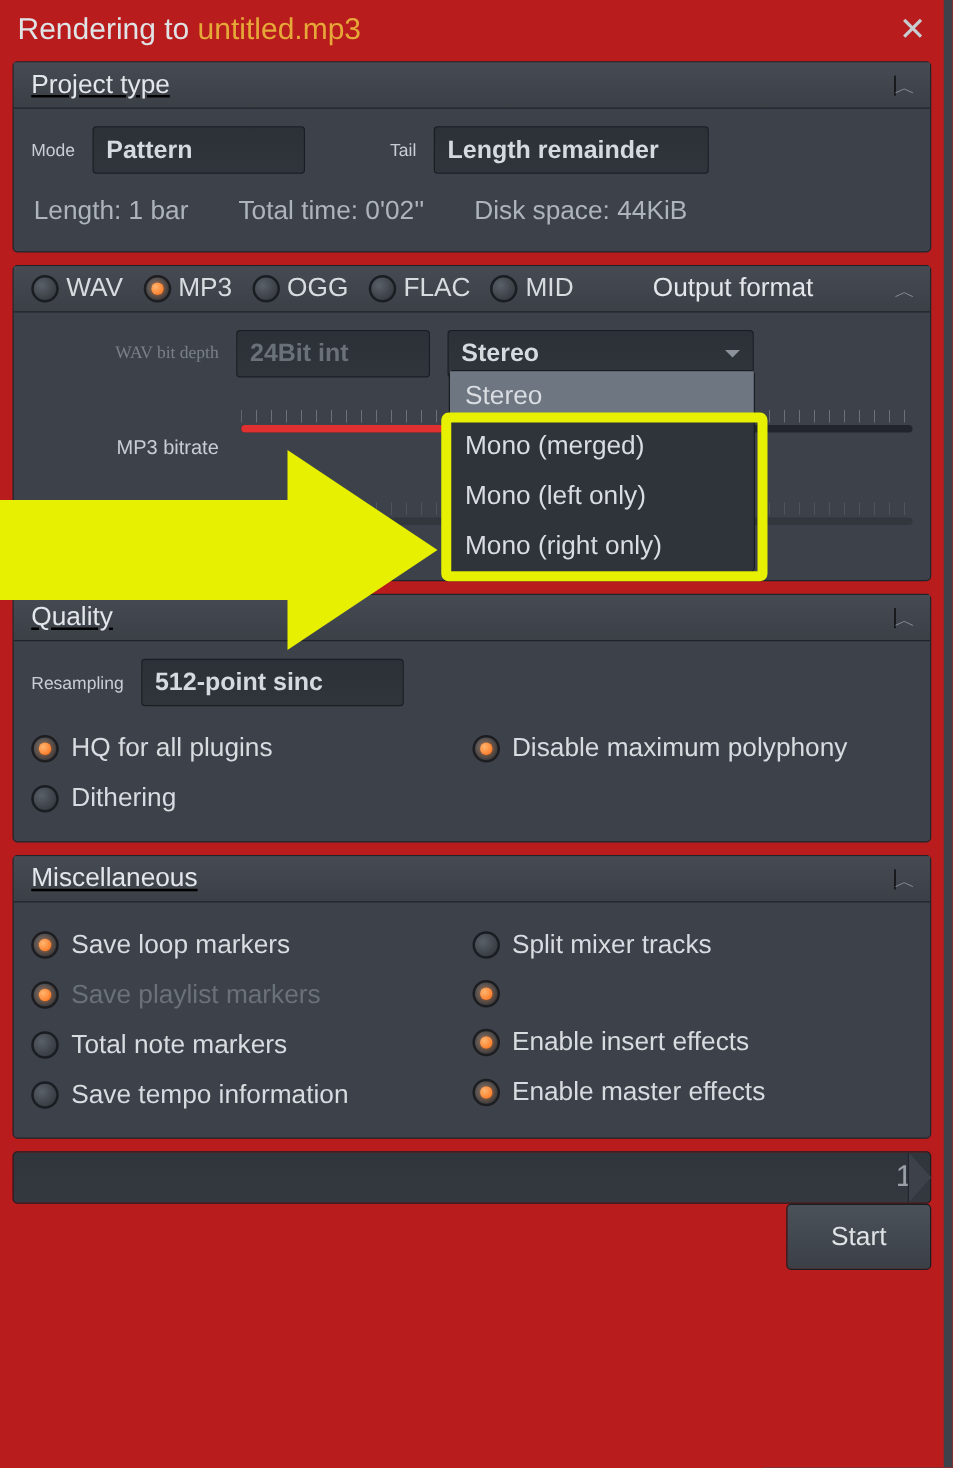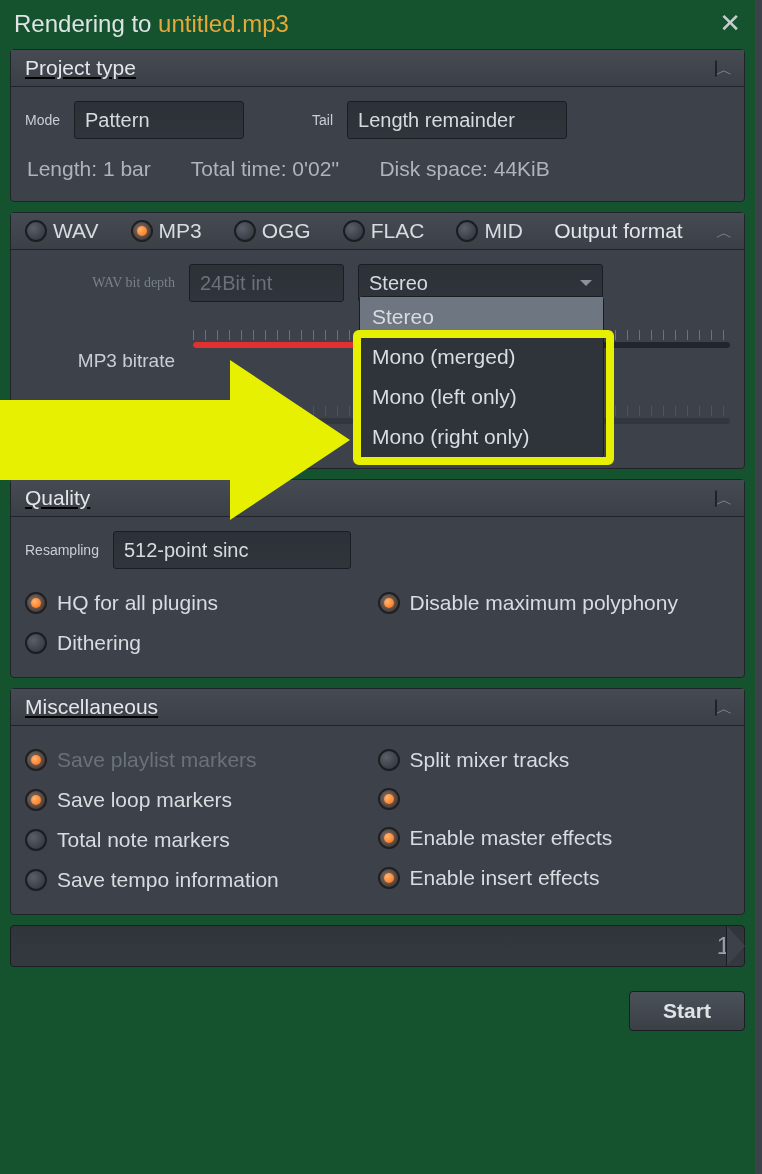--- a/index.html
+++ b/index.html
@@ -1,60 +1,60 @@
 <!DOCTYPE html>
 <html><head>
 <meta charset="utf-8">
 <style>
   * { box-sizing: border-box; margin: 0; padding: 0; font-family: Arial, sans-serif; }
   body { background: #3d424a; width: 762px; height: 1174px; overflow: hidden; position: relative; }
-  .window { width: 755px; height: 1174px; background: #14532d; position: relative; }
+  .window { width: 755px; height: 1174px; background: #b91c1c; position: relative; }
   .titlebar { display: flex; align-items: center; justify-content: space-between; padding: 8px 14px 10px 14px; }
   .title { font-size: 24px; color: #dfe3e6; font-weight: normal; }
   .title .filename { color: #e6a838; }
   .close-x { color: #c7ccd1; font-size: 26px; cursor: pointer; }
   .panel { margin: 0 10px 10px 10px; border: 1px solid #20242a; border-radius: 4px; background: #3d424a; overflow: visible; position: relative; }
   .panel-header { display: flex; justify-content: space-between; align-items: center; padding: 6px 14px; background: linear-gradient(#464b53, #3b4047); border-bottom: 1px solid #20242a; text-decoration: underline; }
   .panel-title { color: #e3e6ea; font-size: 21px; }
   .chevron { color: #8d949c; font-size: 16px; }
   .panel-body { padding: 14px; }
   .row { display: flex; align-items: center; gap: 14px; }
   .label { color: #c9ced4; font-size: 14px; }
   .label.dim { color: #7a8088; font-family: Liberation Serif, serif; }
-  .dropdown { display: inline-flex; align-items: center; justify-content: space-between; background: linear-gradient(#2c3138, #30353c); border: 1px solid #1a1d22; border-radius: 3px; height: 38px; padding: 0 10px; color: #d5dadf; font-size: 20px; cursor: pointer; }
+  .dropdown { display: inline-flex; align-items: center; justify-content: space-between; background: linear-gradient(#2c3138, #30353c); border: 1px solid #1a1d22; border-radius: 3px; height: 38px; padding: 0 10px; color: #d5dadf; font-size: 20px; cursor: pointer; font-weight: bold; }
   .dropdown.disabled { color: #6b7178; }
   .dd-arrow { margin-left: 8px; border-left: 6px solid transparent; border-right: 6px solid transparent; border-top: 6px solid #8c929a; }
   .stats { display: flex; gap: 40px; padding: 18px 2px 6px 2px; color: #aeb4bb; font-size: 21px; }
   .format-row { display: flex; align-items: center; justify-content: space-between; padding: 6px 14px; background: linear-gradient(#464b53, #3b4047); border-bottom: 1px solid #20242a; }
-  .radioset { display: flex; align-items: center; gap: 32px; }
+  .radioset { display: flex; align-items: center; gap: 16px; }
   .radio { display: flex; align-items: center; gap: 6px; cursor: pointer; }
   .radio-circ { width: 22px; height: 22px; border-radius: 50%; border: 2px solid #1a1d22; background: radial-gradient(circle at 35% 35%, #5a6068, #2c3036); position: relative; flex-shrink: 0; }
   .radio-circ.on::after { content: ""; position: absolute; inset: 4px; border-radius: 50%; background: radial-gradient(circle at 35% 35%, #ffb570, #ff6a10); box-shadow: 0 0 6px rgba(255,120,20,.7); }
   .radio-label { color: #d8dce0; font-size: 21px; }
   .checkrow { display: flex; align-items: center; gap: 10px; padding: 8px 0; cursor: pointer; }
   .checkrow .radio-label.dim { color: #6b7178; }
   .two-col { display: flex; }
   .col { flex: 1; }
   .slider-row { display: flex; align-items: center; gap: 18px; padding: 14px 0; }
-  .slider-label { color: #c9ced4; font-size: 19px; width: 150px; text-align: right; margin-top: 34px; }
+  .slider-label { color: #c9ced4; font-size: 16px; width: 150px; text-align: right; margin-top: 34px; }
   .slider { position: relative; flex: 1; height: 40px; }
   .slider-track { position: absolute; top: 18px; left: 0; right: 0; height: 6px; background: #22262c; border-radius: 3px; }
   .slider-fill { position: absolute; top: 18px; left: 0; height: 6px; background: #e03030; border-radius: 3px; }
   .slider-ticks { position: absolute; top: 6px; left: 0; right: 0; height: 10px; background-image: repeating-linear-gradient(to right, #6c7178 0 1px, transparent 1px 12px); }
   .knob { position: absolute; top: 8px; width: 26px; height: 26px; border-radius: 50%; background: radial-gradient(circle at 35% 30%, #6a7078, #20242a); border: 1px solid #0e1013; box-shadow: inset 0 0 4px rgba(0,0,0,.8); }
   .knob::after { content: ""; position: absolute; left: 50%; top: 8px; width: 2px; height: 10px; background: #e03030; transform: translateX(-50%); }
   .open-dropdown { position: absolute; background: #2f343b; border: 1px solid #1a1d22; border-radius: 4px; overflow: visible; z-index: 10; width: 245px; }
   .open-dropdown .sel { background: #6d7681; color: #fff; }
   .open-dropdown .opt { padding: 8px 12px; color: #d9dde1; font-size: 21px; cursor: pointer; }
   .yellow-box { position: absolute; border: 8px solid #e6f000; border-radius: 6px; z-index: 11; pointer-events: none; }
   .arrow-svg { position: absolute; z-index: 12; pointer-events: none; }
   .bottom-bar { margin: 0 10px; display: flex; align-items: center; gap: 12px; }
   .progress { flex: 1; height: 42px; border: 1px solid #1a1d22; border-radius: 4px; background: linear-gradient(#30353c, #343940); display: flex; align-items: center; justify-content: flex-end; padding-right: 14px; color: #9aa0a7; font-size: 24px; position: relative; }
   .progress::after { content: ""; position: absolute; right: -1px; top: -1px; bottom: -1px; width: 18px; background: #3d424a; clip-path: polygon(0 0, 100% 50%, 0 100%); border-left: 1px solid #1a1d22; }
-  .start-btn { width: 116px; height: 40px; margin-top: 24px; background: linear-gradient(#4b5159, #3b4047); border: 1px solid #1a1d22; border-radius: 4px; color: #dfe3e6; font-size: 21px; display: flex; align-items: center; justify-content: center; cursor: pointer; font-weight: bold; }
+  .start-btn { width: 116px; height: 53px; background: linear-gradient(#4b5159, #3b4047); border: 1px solid #1a1d22; border-radius: 4px; color: #dfe3e6; font-size: 21px; display: flex; align-items: center; justify-content: center; cursor: pointer; }
 </style>
 </head>
 <body>
 
 <div class="window">
   <div class="titlebar">
     <div class="title">
       <span>Rendering to </span><span class="filename">untitled.mp3</span>
     </div>
     <div class="close-x">✕</div>
@@ -174,21 +174,21 @@
   </svg>
 
   <div class="panel">
     <div class="panel-header">
       <span class="panel-title">Quality</span>
       <span class="chevron" style="transform: rotate(90deg);">〈</span>
     </div>
     <div class="panel-body">
       <div class="row" style="margin-bottom:14px">
         <span class="label">Resampling</span>
-        <div class="dropdown" style="width:238px">
+        <div class="dropdown" style="width:210px">
           <span>512-point sinc</span>
           <span class="dd-arrow" style="border-top:none;border-left:6px solid #8c929a;margin-left:auto"></span>
         </div>
       </div>
       <div class="two-col">
         <div class="col">
           <div class="checkrow">
               <div class="radio-circ on"></div>
               <span class="radio-label">HQ for all plugins</span>
             </div>
@@ -210,50 +210,50 @@
   <div class="panel">
     <div class="panel-header">
       <span class="panel-title">Miscellaneous</span>
       <span class="chevron" style="transform: rotate(90deg);">〈</span>
     </div>
     <div class="panel-body">
       <div class="two-col">
         <div class="col">
           <div class="checkrow">
               <div class="radio-circ on"></div>
+              <span class="radio-label">Save loop markers</span>
+            </div>
+          <div class="checkrow">
+              <div class="radio-circ on"></div>
               <span class="radio-label dim">Save playlist markers</span>
             </div>
           <div class="checkrow">
-              <div class="radio-circ on"></div>
-              <span class="radio-label">Save loop markers</span>
-            </div>
-          <div class="checkrow">
               <div class="radio-circ"></div>
               <span class="radio-label">Total note markers</span>
             </div>
           <div class="checkrow">
               <div class="radio-circ"></div>
               <span class="radio-label">Save tempo information</span>
             </div>
         </div>
         <div class="col">
           <div class="checkrow">
               <div class="radio-circ"></div>
               <span class="radio-label">Split mixer tracks</span>
             </div>
           <div class="checkrow">
               <div class="radio-circ on"></div>
             </div>
           <div class="checkrow">
               <div class="radio-circ on"></div>
+              <span class="radio-label">Enable insert effects</span>
+            </div>
+          <div class="checkrow">
+              <div class="radio-circ on"></div>
               <span class="radio-label">Enable master effects</span>
-            </div>
-          <div class="checkrow">
-              <div class="radio-circ on"></div>
-              <span class="radio-label">Enable insert effects</span>
             </div>
         </div>
       </div>
     </div>
   </div>
 
   <div class="bottom-bar">
     <div class="progress">
       <span>1</span>
     </div>

